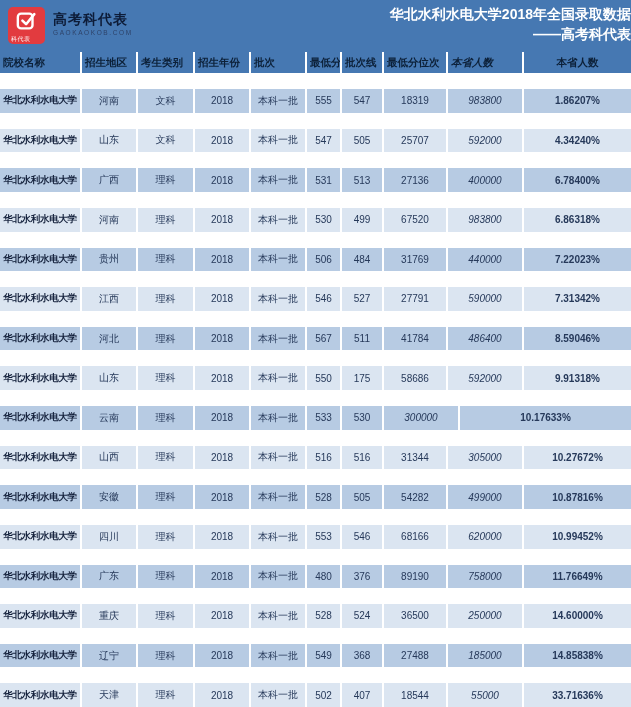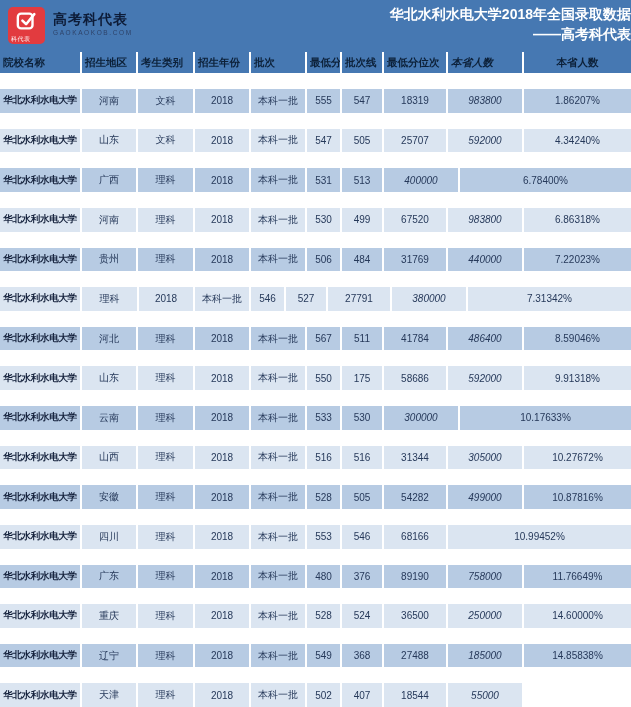--- a/index.html
+++ b/index.html
@@ -48,21 +48,21 @@
   }
   .row .cell{font-size:10px;color:#26395a;}
   .row .cell.c0{font-weight:bold;color:#121f3a;font-size:9.5px;letter-spacing:-0.3px;}
   .row.dark .cell{background:#B7CBE3;}
   .row.light .cell{background:#DBE5F1;}
 
   
   .c0{flex:0 0 80px;} .c1{flex:0 0 54px;} .c2{flex:0 0 55px;}
   .c3{flex:0 0 54px;} .c4{flex:0 0 54px;} .c5{flex:0 0 33px;}
   .c6{flex:0 0 40px;} .c7{flex:0 0 62px;} .c8{flex:0 0 74px;font-style:italic;}
-  .c9{flex:1;}
+  .c9{flex:1;font-weight:bold;}
 </style>
 </head>
 <body>
 
 <div class="page">
 
   <header class="banner">
     <div class="logo">
       <svg viewBox="0 0 26 24" width="26" height="22" aria-hidden="true">
         <rect x="3" y="4" width="16" height="16" rx="3.5" fill="none" stroke="#ffffff" stroke-width="2.6"></rect>
@@ -119,20 +119,21 @@
         <div class="cell c9">4.34240%</div>
       </div>
       <div class="row dark">
         <div class="cell c0">华北水利水电大学</div>
         <div class="cell c1">广西</div>
         <div class="cell c2">理科</div>
         <div class="cell c3">2018</div>
         <div class="cell c4">本科一批</div>
         <div class="cell c5">531</div>
         <div class="cell c6">513</div>
+        <div class="cell c7">27136</div>
         <div class="cell c8">400000</div>
         <div class="cell c9">6.78400%</div>
       </div>
       <div class="row light">
         <div class="cell c0">华北水利水电大学</div>
         <div class="cell c1">河南</div>
         <div class="cell c2">理科</div>
         <div class="cell c3">2018</div>
         <div class="cell c4">本科一批</div>
         <div class="cell c5">530</div>
@@ -148,27 +149,28 @@
         <div class="cell c3">2018</div>
         <div class="cell c4">本科一批</div>
         <div class="cell c5">506</div>
         <div class="cell c6">484</div>
         <div class="cell c7">31769</div>
         <div class="cell c8">440000</div>
         <div class="cell c9">7.22023%</div>
       </div>
       <div class="row light">
         <div class="cell c0">华北水利水电大学</div>
+        <div class="cell c1">江西</div>
         <div class="cell c2">理科</div>
         <div class="cell c3">2018</div>
         <div class="cell c4">本科一批</div>
         <div class="cell c5">546</div>
         <div class="cell c6">527</div>
         <div class="cell c7">27791</div>
-        <div class="cell c8">380000</div>
+        <div class="cell c8">590000</div>
         <div class="cell c9">7.31342%</div>
       </div>
       <div class="row dark">
         <div class="cell c0">华北水利水电大学</div>
         <div class="cell c1">河北</div>
         <div class="cell c2">理科</div>
         <div class="cell c3">2018</div>
         <div class="cell c4">本科一批</div>
         <div class="cell c5">567</div>
         <div class="cell c6">511</div>
@@ -225,20 +227,21 @@
       </div>
       <div class="row light">
         <div class="cell c0">华北水利水电大学</div>
         <div class="cell c1">四川</div>
         <div class="cell c2">理科</div>
         <div class="cell c3">2018</div>
         <div class="cell c4">本科一批</div>
         <div class="cell c5">553</div>
         <div class="cell c6">546</div>
         <div class="cell c7">68166</div>
+        <div class="cell c8">620000</div>
         <div class="cell c9">10.99452%</div>
       </div>
       <div class="row dark">
         <div class="cell c0">华北水利水电大学</div>
         <div class="cell c1">广东</div>
         <div class="cell c2">理科</div>
         <div class="cell c3">2018</div>
         <div class="cell c4">本科一批</div>
         <div class="cell c5">480</div>
         <div class="cell c6">376</div>
@@ -273,16 +276,17 @@
       <div class="row light">
         <div class="cell c0">华北水利水电大学</div>
         <div class="cell c1">天津</div>
         <div class="cell c2">理科</div>
         <div class="cell c3">2018</div>
         <div class="cell c4">本科一批</div>
         <div class="cell c5">502</div>
         <div class="cell c6">407</div>
         <div class="cell c7">18544</div>
         <div class="cell c8">55000</div>
+        <div class="cell c9">33.71636%</div>
       </div>
     </div>
 
 </div>
 
 </body></html>

